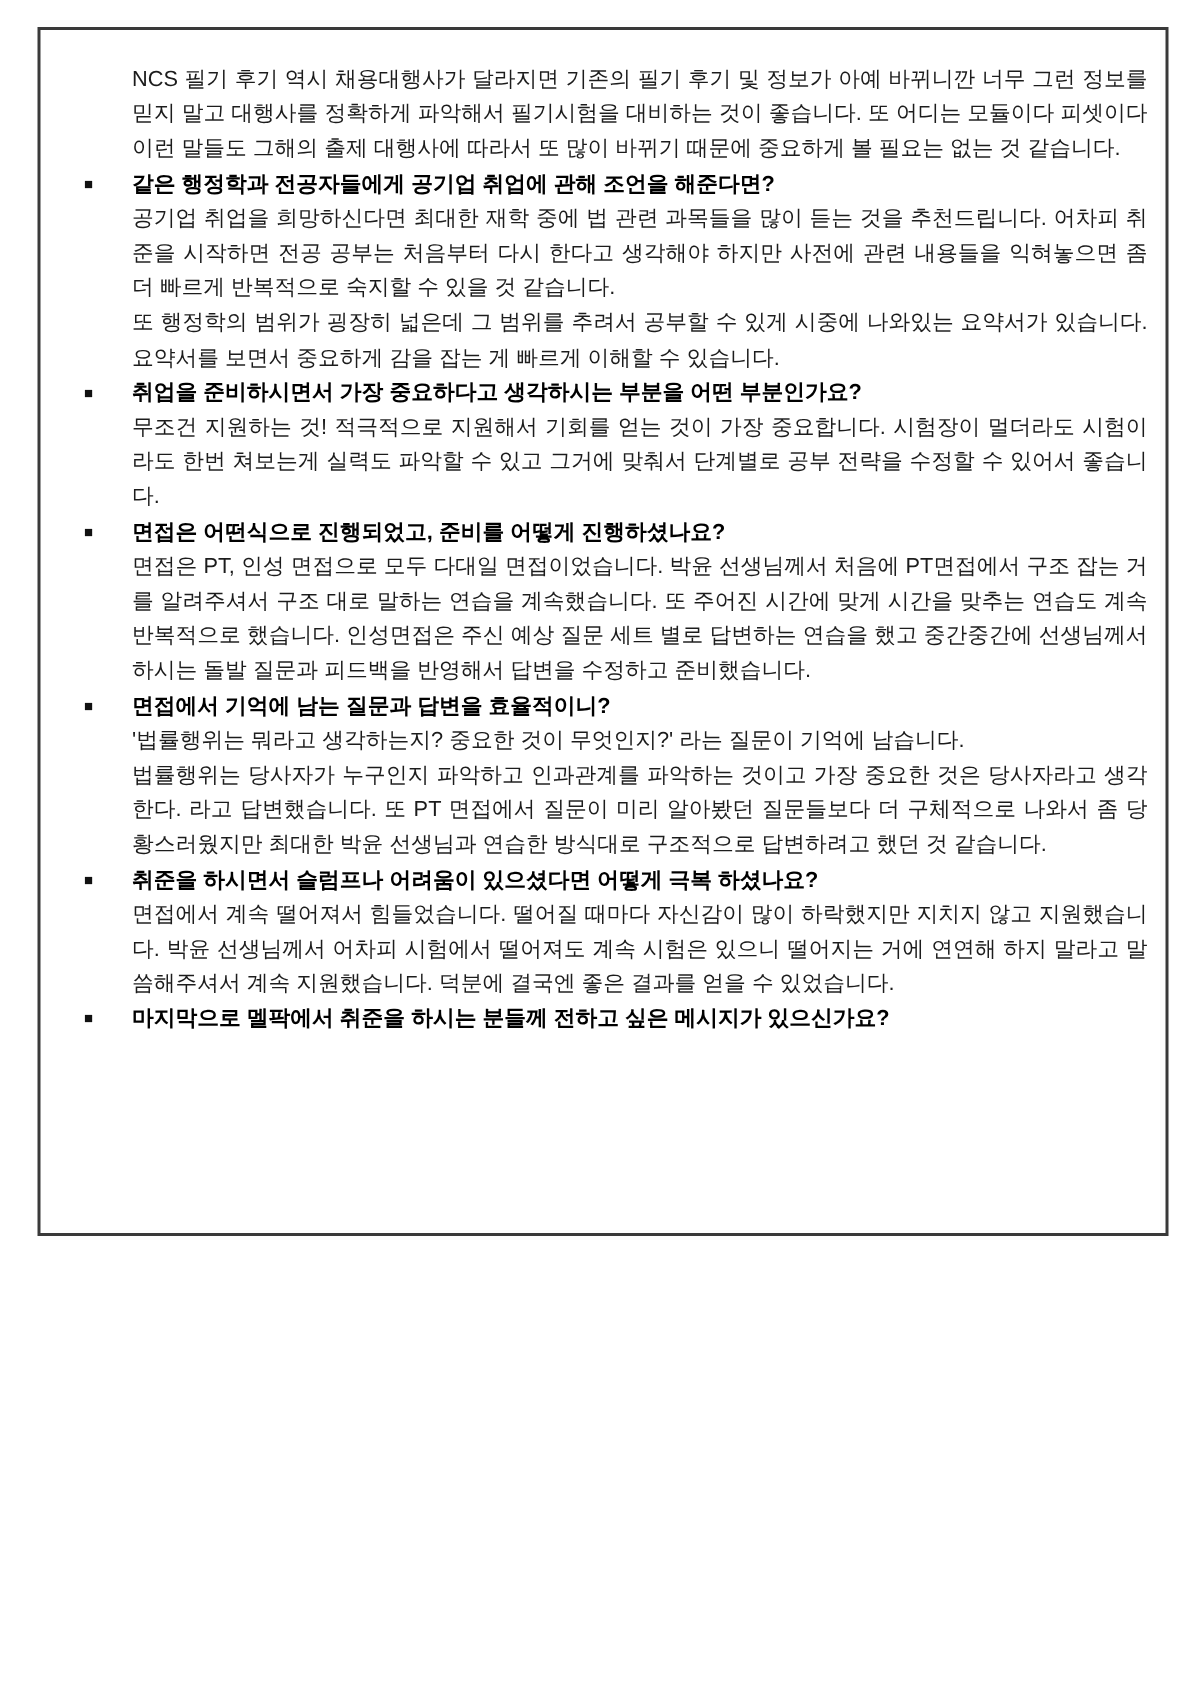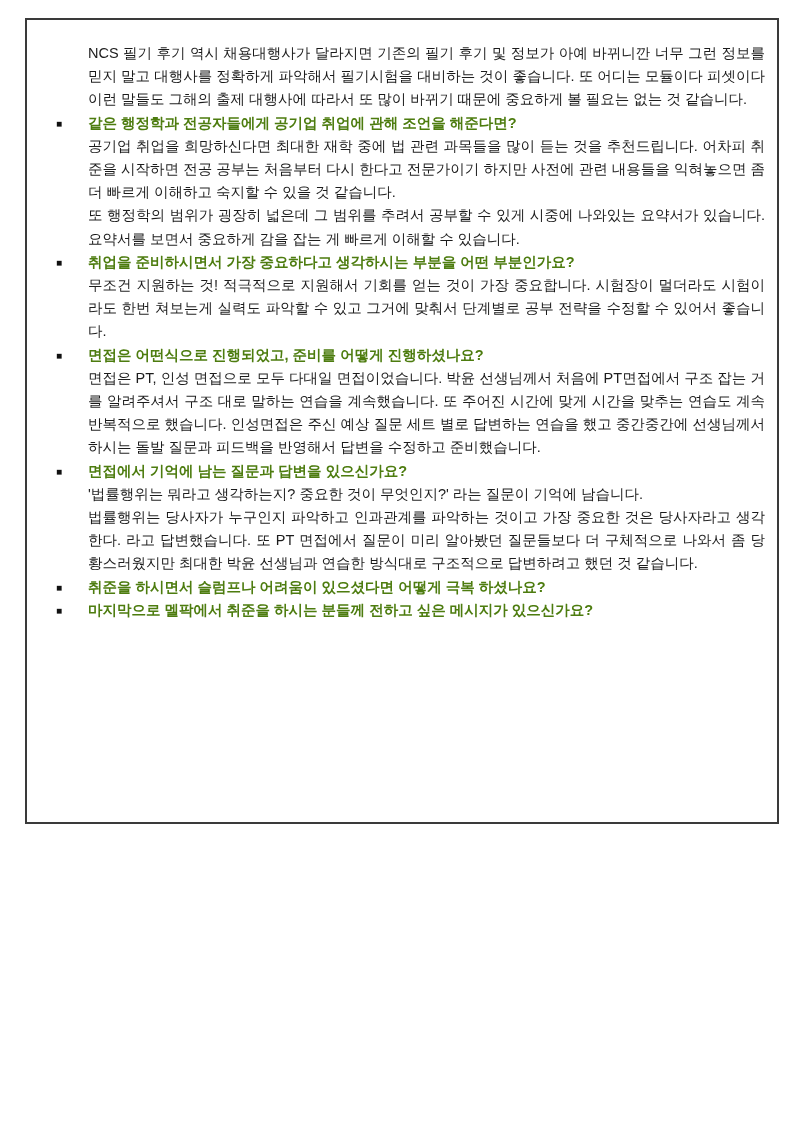--- a/index.html
+++ b/index.html
@@ -44,21 +44,21 @@
   .text-cell {
     flex: 1 1 auto;
     padding-right: 12px;
     font-size: 14.5px;
     line-height: 23.2px;
     text-align: justify;
     word-break: break-all;
   }
   .question {
     font-weight: bold;
-    color: #4d7c0f;
+    color: #000000;
   }
   .text-cell p {
     margin: 0;
   }
 </style>
 </head>
 <body>
 
 <div class="page">
   <div class="content-box">
@@ -71,21 +71,21 @@
     </div>
 
     <div>
       <div class="row">
         <div class="bullet-cell"><span class="bullet">■</span></div>
         <div class="text-cell question">같은 행정학과 전공자들에게 공기업 취업에 관해 조언을 해준다면?</div>
       </div>
       <div class="row">
         <div class="bullet-cell"></div>
         <div class="text-cell">
-          <p>공기업 취업을 희망하신다면 최대한 재학 중에 법 관련 과목들을 많이 듣는 것을 추천드립니다. 어차피 취준을 시작하면 전공 공부는 처음부터 다시 한다고 전문가이기 하지만 사전에 관련 내용들을 익혀놓으면 좀 더 빠르게 이해하고 숙지할 수 있을 것 같습니다.</p>
+          <p>공기업 취업을 희망하신다면 최대한 재학 중에 법 관련 과목들을 많이 듣는 것을 추천드립니다. 어차피 취준을 시작하면 전공 공부는 처음부터 다시 한다고 생각해야 하지만 사전에 관련 내용들을 익혀놓으면 좀 더 빠르게 반복적으로 숙지할 수 있을 것 같습니다.</p>
           <p>또 행정학의 범위가 굉장히 넓은데 그 범위를 추려서 공부할 수 있게 시중에 나와있는 요약서가 있습니다. 요약서를 보면서 중요하게 감을 잡는 게 빠르게 이해할 수 있습니다.</p>
         </div>
       </div>
     </div>
 
     <div>
       <div class="row">
         <div class="bullet-cell"><span class="bullet">■</span></div>
         <div class="text-cell question">취업을 준비하시면서 가장 중요하다고 생각하시는 부분을 어떤 부분인가요?</div>
       </div>
@@ -106,36 +106,42 @@
         <div class="bullet-cell"></div>
         <div class="text-cell">
           <p>면접은 PT, 인성 면접으로 모두 다대일 면접이었습니다. 박윤 선생님께서 처음에 PT면접에서 구조 잡는 거를 알려주셔서 구조 대로 말하는 연습을 계속했습니다. 또 주어진 시간에 맞게 시간을 맞추는 연습도 계속 반복적으로 했습니다. 인성면접은 주신 예상 질문 세트 별로 답변하는 연습을 했고 중간중간에 선생님께서 하시는 돌발 질문과 피드백을 반영해서 답변을 수정하고 준비했습니다.</p>
         </div>
       </div>
     </div>
 
     <div>
       <div class="row">
         <div class="bullet-cell"><span class="bullet">■</span></div>
-        <div class="text-cell question">면접에서 기억에 남는 질문과 답변을 있으신가요?</div>
+        <div class="text-cell question">면접에서 기억에 남는 질문과 답변을 효율적이니?</div>
       </div>
       <div class="row">
         <div class="bullet-cell"></div>
         <div class="text-cell">
           <p>'법률행위는 뭐라고 생각하는지? 중요한 것이 무엇인지?' 라는 질문이 기억에 남습니다.</p>
           <p>법률행위는 당사자가 누구인지 파악하고 인과관계를 파악하는 것이고 가장 중요한 것은 당사자라고 생각한다. 라고 답변했습니다. 또 PT 면접에서 질문이 미리 알아봤던 질문들보다 더 구체적으로 나와서 좀 당황스러웠지만 최대한 박윤 선생님과 연습한 방식대로 구조적으로 답변하려고 했던 것 같습니다.</p>
         </div>
       </div>
     </div>
 
     <div>
       <div class="row">
         <div class="bullet-cell"><span class="bullet">■</span></div>
         <div class="text-cell question">취준을 하시면서 슬럼프나 어려움이 있으셨다면 어떻게 극복 하셨나요?</div>
       </div>
+      <div class="row">
+        <div class="bullet-cell"></div>
+        <div class="text-cell">
+          <p>면접에서 계속 떨어져서 힘들었습니다. 떨어질 때마다 자신감이 많이 하락했지만 지치지 않고 지원했습니다. 박윤 선생님께서 어차피 시험에서 떨어져도 계속 시험은 있으니 떨어지는 거에 연연해 하지 말라고 말씀해주셔서 계속 지원했습니다. 덕분에 결국엔 좋은 결과를 얻을 수 있었습니다.</p>
+        </div>
+      </div>
     </div>
 
     <div>
       <div class="row">
         <div class="bullet-cell"><span class="bullet">■</span></div>
         <div class="text-cell question">마지막으로 멜팍에서 취준을 하시는 분들께 전하고 싶은 메시지가 있으신가요?</div>
       </div>
     </div>
 
   </div>

